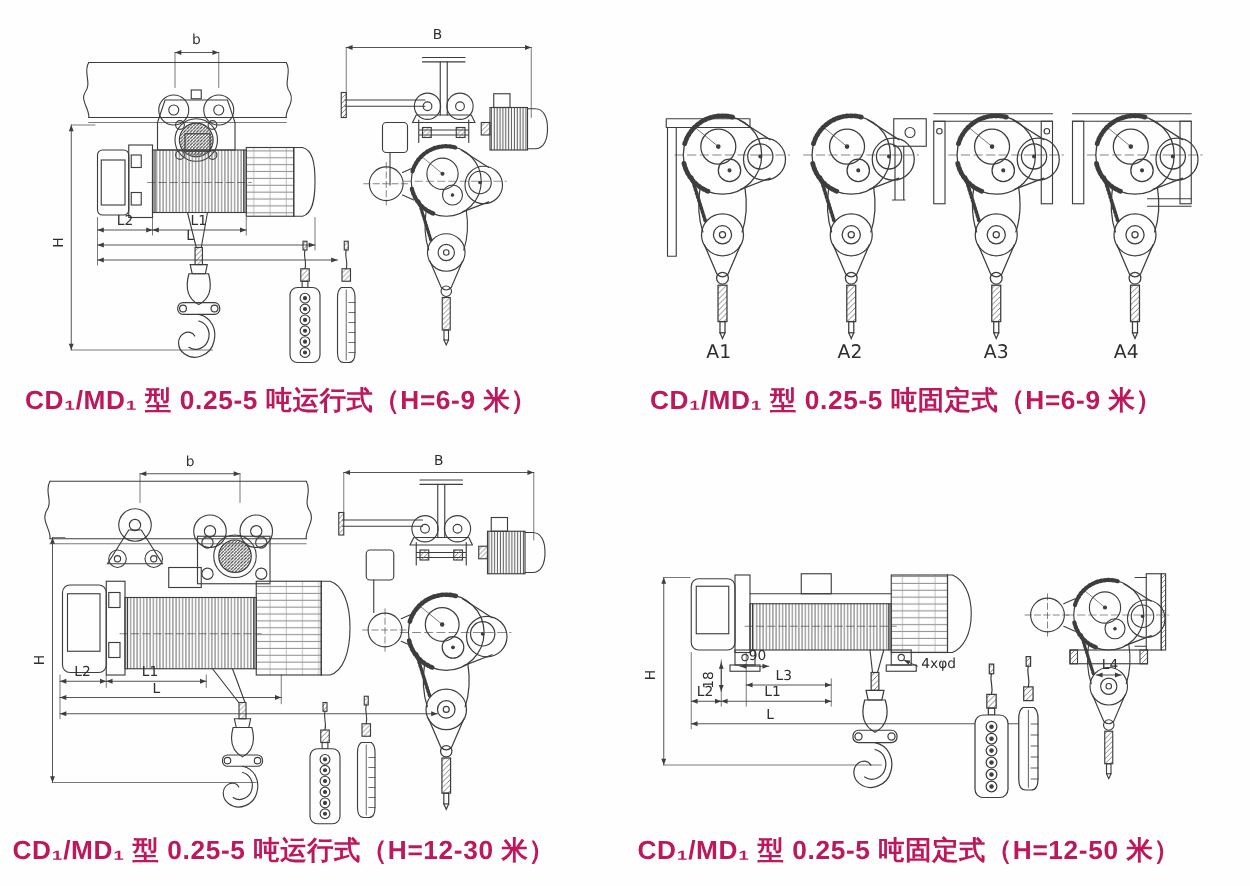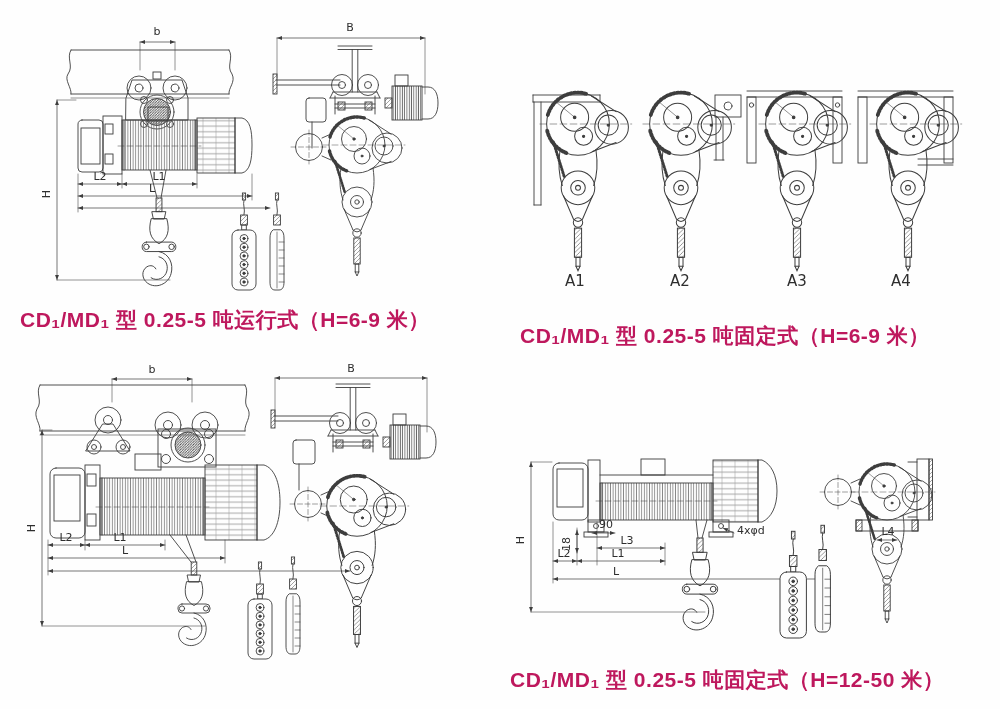--- a/index.html
+++ b/index.html
@@ -441,16 +441,17 @@
       <use href="#gearSide" transform="translate(387,72)"></use>
       <g>
         <path d="M377,120 H397" stroke-width="0.7" marker-start="url(#ar)" marker-end="url(#ar)"></path>
         <text class="dt" x="388" y="115" text-anchor="middle">L4</text>
       </g>
     </g>
   </g>
 </svg>
 
 <div class="caption" style="left:20px;top:306px;width:450px">CD₁/MD₁ 型 0.25-5 吨运行式（H=6-9 米）</div>
-<div class="caption" style="left:520px;top:322px;width:450px">CD₁/MD₁ 型 0.25-5 吨固定式（H=6-9 米）</div>
+<div class="caption" style="left:520px;top:306px;width:450px">CD₁/MD₁ 型 0.25-5 吨固定式（H=6-9 米）</div>
+<div class="caption" style="left:10px;top:666px;width:460px">CD₁/MD₁ 型 0.25-5 吨运行式（H=12-30 米）</div>
 <div class="caption" style="left:510px;top:666px;width:470px">CD₁/MD₁ 型 0.25-5 吨固定式（H=12-50 米）</div>
 
 </div>
 
 </body></html>

